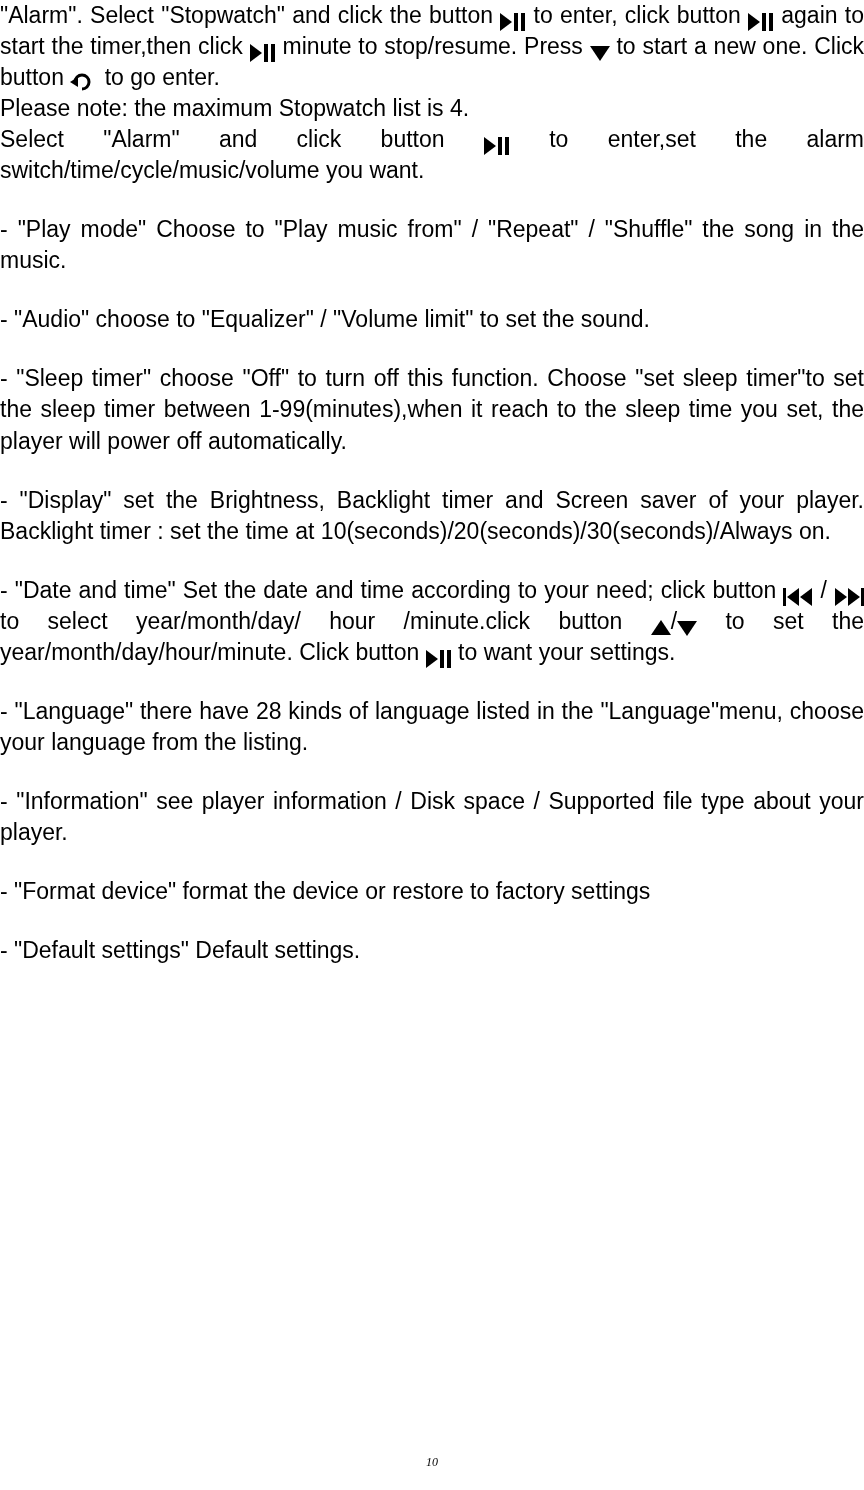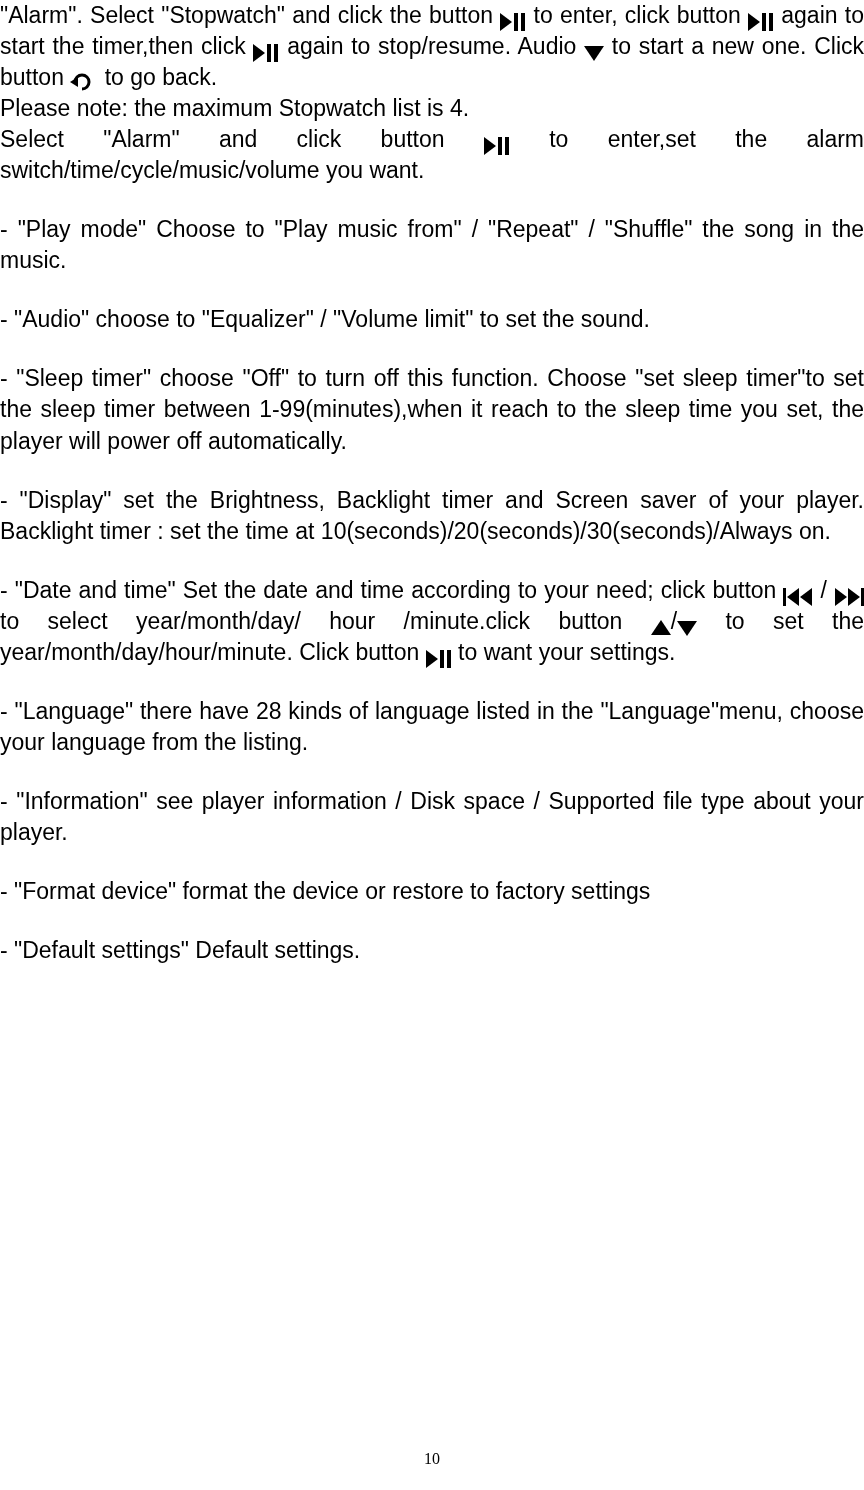--- a/index.html
+++ b/index.html
@@ -64,22 +64,23 @@
     .icon.prev, .icon.next {
       width: 30px;
       height: 18px;
     }
     .page-number {
       position: absolute;
       bottom: 20px;
       left: 0;
       right: 0;
       text-align: center;
-      font-size: 16px;
+      font-size: 12px;
       font-family: "Times New Roman", serif;
+      font-style: italic;
     }
   </style>
 </head>
 <body>
 
 <div class="page">
   <div class="content">
 
     <p class="para">
       <span>"Alarm".  Select "Stopwatch" and click the button </span>
@@ -93,30 +94,30 @@
             <polygon points="0,0 12,9 0,18" fill="#000"></polygon>
             <rect x="14" y="0" width="4" height="18" fill="#000"></rect>
             <rect x="21" y="0" width="4" height="18" fill="#000"></rect>
           </svg></span>
       <span> again to start the timer,then click </span>
       <span class="icon playpause"><svg viewBox="0 0 26 18">
             <polygon points="0,0 12,9 0,18" fill="#000"></polygon>
             <rect x="14" y="0" width="4" height="18" fill="#000"></rect>
             <rect x="21" y="0" width="4" height="18" fill="#000"></rect>
           </svg></span>
-      <span> again to stop/resume. Audio </span>
+      <span> minute to stop/resume. Press </span>
       <span class="icon down"><svg viewBox="0 0 20 18">
             <polygon points="0,2 20,2 10,17" fill="#000"></polygon>
           </svg></span>
       <span> to start a new one. Click button </span>
       <span class="icon back"><svg viewBox="0 0 28 20">
             <path d="M 5 10 A 7 7 0 1 1 12 17" fill="none" stroke="#000" stroke-width="3"></path>
             <polygon points="0,10 8,5 8,15" fill="#000"></polygon>
           </svg></span>
-      <span> to go back.</span>
+      <span> to go enter.</span>
     </p>
 
     <p class="para">Please note: the maximum Stopwatch list is 4.</p>
 
     <p class="para para-space">
       <span>Select "Alarm" and click button </span>
       <span class="icon playpause"><svg viewBox="0 0 26 18">
             <polygon points="0,0 12,9 0,18" fill="#000"></polygon>
             <rect x="14" y="0" width="4" height="18" fill="#000"></rect>
             <rect x="21" y="0" width="4" height="18" fill="#000"></rect>

